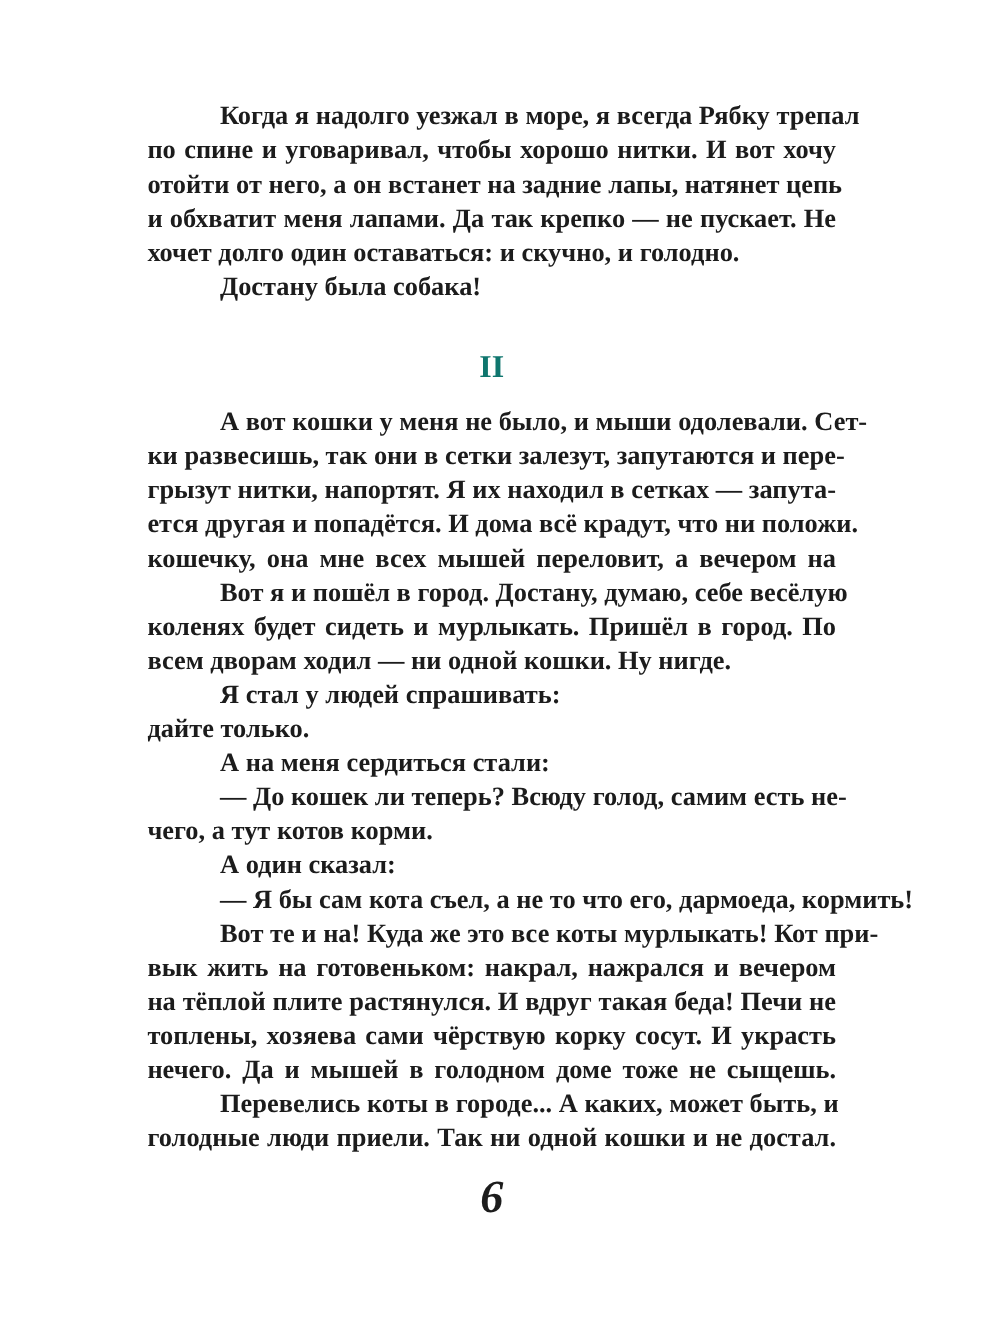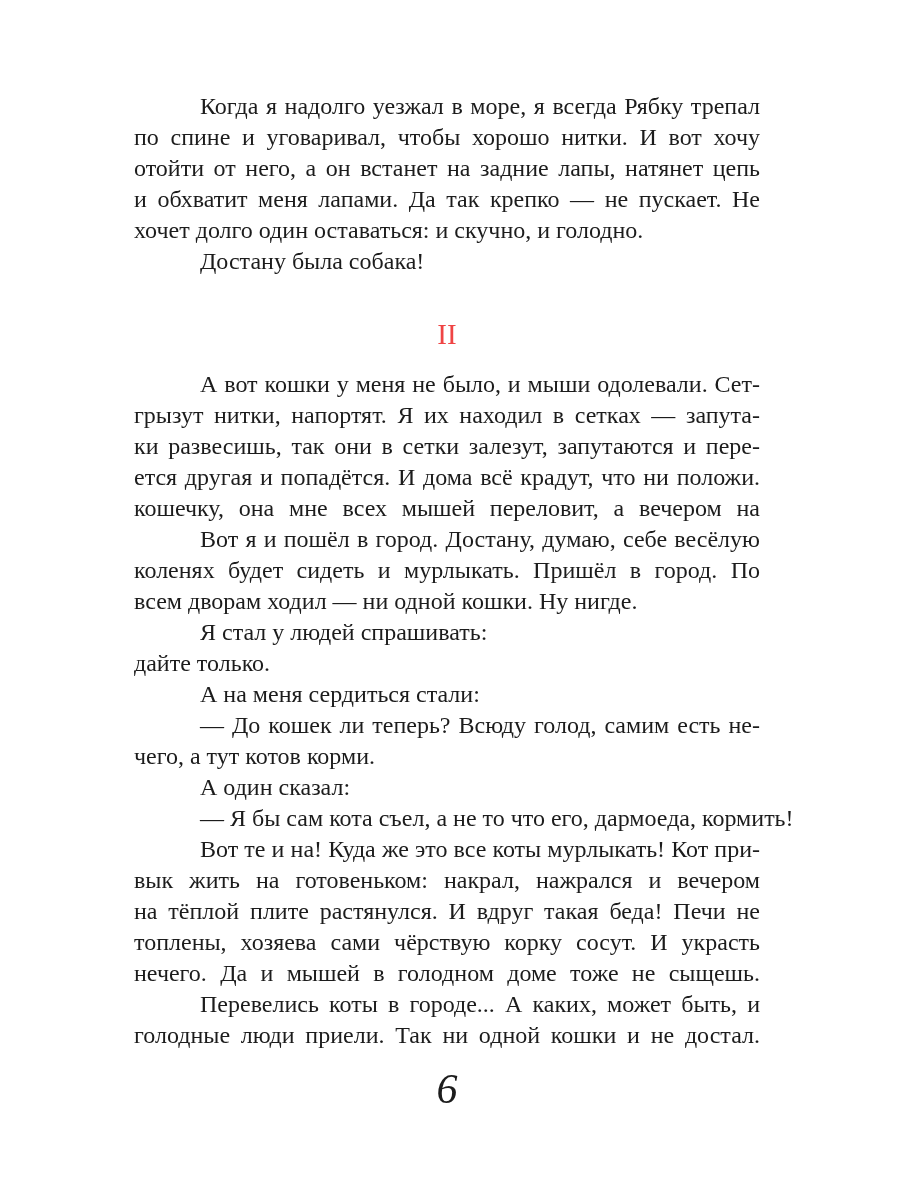--- a/index.html
+++ b/index.html
@@ -7,20 +7,21 @@
     padding: 0;
     background: #ffffff;
   }
   .page {
     position: relative;
     width: 900px;
     height: 1152px;
     background: #ffffff;
     overflow: hidden;
     font-family: "Liberation Serif", "DejaVu Serif", serif;
+    font-weight: bold;
   }
   .text-block {
     position: absolute;
     left: 134px;
     top: 91px;
     width: 626px;
     font-size: 24px;
     line-height: 31px;
     color: #1c1c1c;
   }
@@ -39,21 +40,21 @@
   .line.short-last {
     text-align: left;
     text-align-last: left;
   }
   .heading {
     text-align: center;
     font-size: 29px;
     line-height: 36px;
     margin-top: 39px;
     margin-bottom: 17px;
-    color: #ef4444;
+    color: #0f766e;
   }
   .folio {
     text-align: center;
     font-style: italic;
     font-size: 42px;
     line-height: 48px;
     margin-top: 14px;
     color: #1c1c1c;
   }
 </style>
@@ -69,22 +70,22 @@
           <div class="line">отойти от него, а он встанет на задние лапы, натянет цепь</div>
           <div class="line">и обхватит меня лапами. Да так крепко — не пускает. Не</div>
           <div class="line short-last">хочет долго один оставаться: и скучно, и голодно.</div>
         </div>
         <div class="para">
           <div class="line first short-last">Достану была собака!</div>
         </div>
         <div class="heading">II</div>
         <div class="para">
           <div class="line first">А вот кошки у меня не было, и мыши одолевали. Сет-</div>
+          <div class="line">ки развесишь, так они в сетки залезут, запутаются и пере-</div>
           <div class="line">грызут нитки, напортят. Я их находил в сетках — запута-</div>
-          <div class="line">ки развесишь, так они в сетки залезут, запутаются и пере-</div>
           <div class="line">ется другая и попадётся. И дома всё крадут, что ни положи.</div>
         </div>
         <div class="para">
           <div class="line">кошечку, она мне всех мышей переловит, а вечером на</div>
           <div class="line first">Вот я и пошёл в город. Достану, думаю, себе весёлую</div>
           <div class="line">коленях будет сидеть и мурлыкать. Пришёл в город. По</div>
           <div class="line short-last">всем дворам ходил — ни одной кошки. Ну нигде.</div>
         </div>
         <div class="para">
           <div class="line first short-last">Я стал у людей спрашивать:</div>

